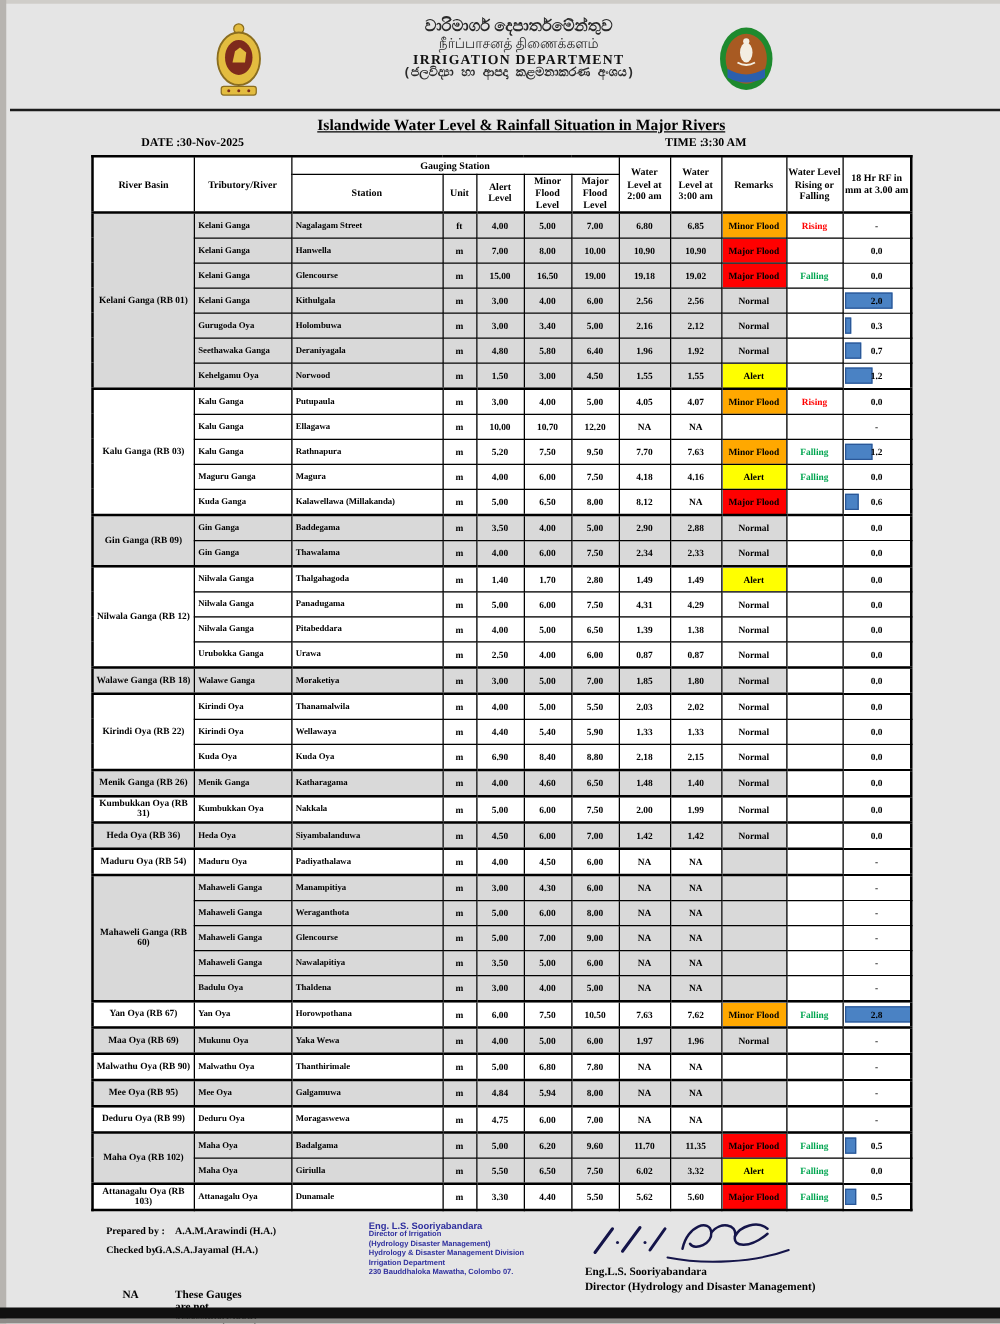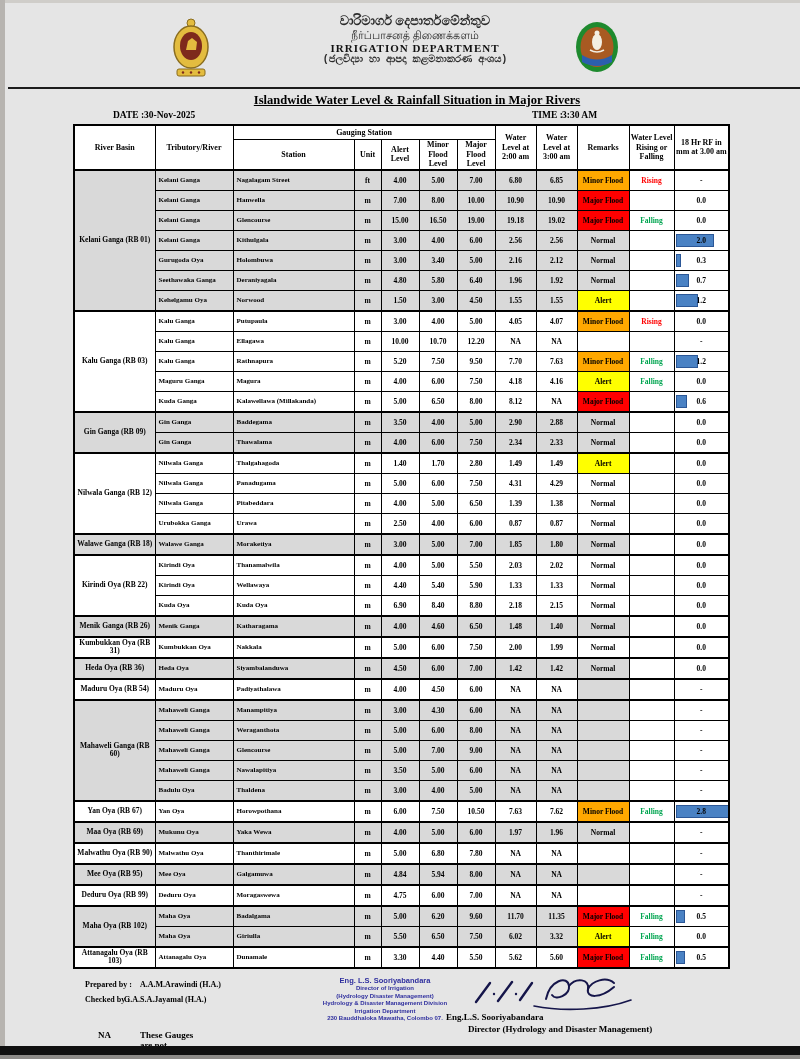--- a/index.html
+++ b/index.html
@@ -52,25 +52,25 @@
   .rf-bar{position:absolute;left:1px;top:3px;bottom:3px;background:var(--bar);
           border:1px solid #2b5797;box-sizing:border-box;}
   .rf-val{position:relative;z-index:1;}
 
   
   .footer{position:absolute;left:0;top:974px;width:100%;height:72px;font-size:8px;font-weight:bold;}
   .f-prep-lbl{position:absolute;left:85px;top:6px;}
   .f-prep-val{position:absolute;left:140px;top:6px;}
   .f-chk-lbl{position:absolute;left:85px;top:21px;}
   .f-chk-val{position:absolute;left:124px;top:21px;}
-  .stamp{position:absolute;left:295px;top:2px;width:180px;text-align:center;color:var(--stamp);
+  .stamp{position:absolute;left:295px;top:2px;width:180px;text-align:left;color:var(--stamp);
          font-family:"Liberation Sans","DejaVu Sans",sans-serif;font-size:6px;font-weight:bold;line-height:1.25;}
   .stamp div:first-child{font-size:7.5px;}
   .signature{position:absolute;left:468px;top:-4px;}
-  .f-name{position:absolute;left:446px;top:38px;font-size:9px;}
+  .f-name{position:absolute;left:468px;top:38px;font-size:9px;}
   .f-role{position:absolute;left:468px;top:50px;font-size:9px;}
   .na-note{position:absolute;left:0;top:56px;}
   .na-key{position:absolute;left:98px;font-size:9px;}
   .na-text{position:absolute;left:140px;font-size:9px;}
 </style>
 </head>
 <body>
 
 <div class="page">
   <div class="edge-top"></div>

